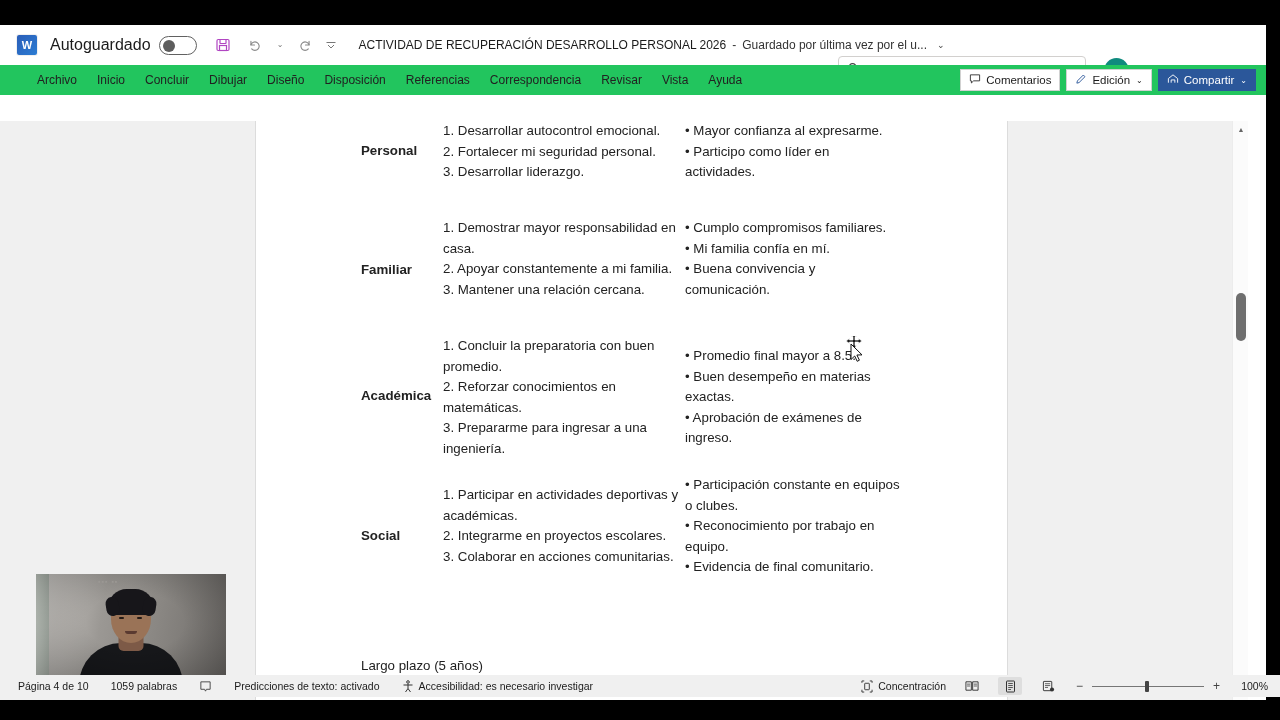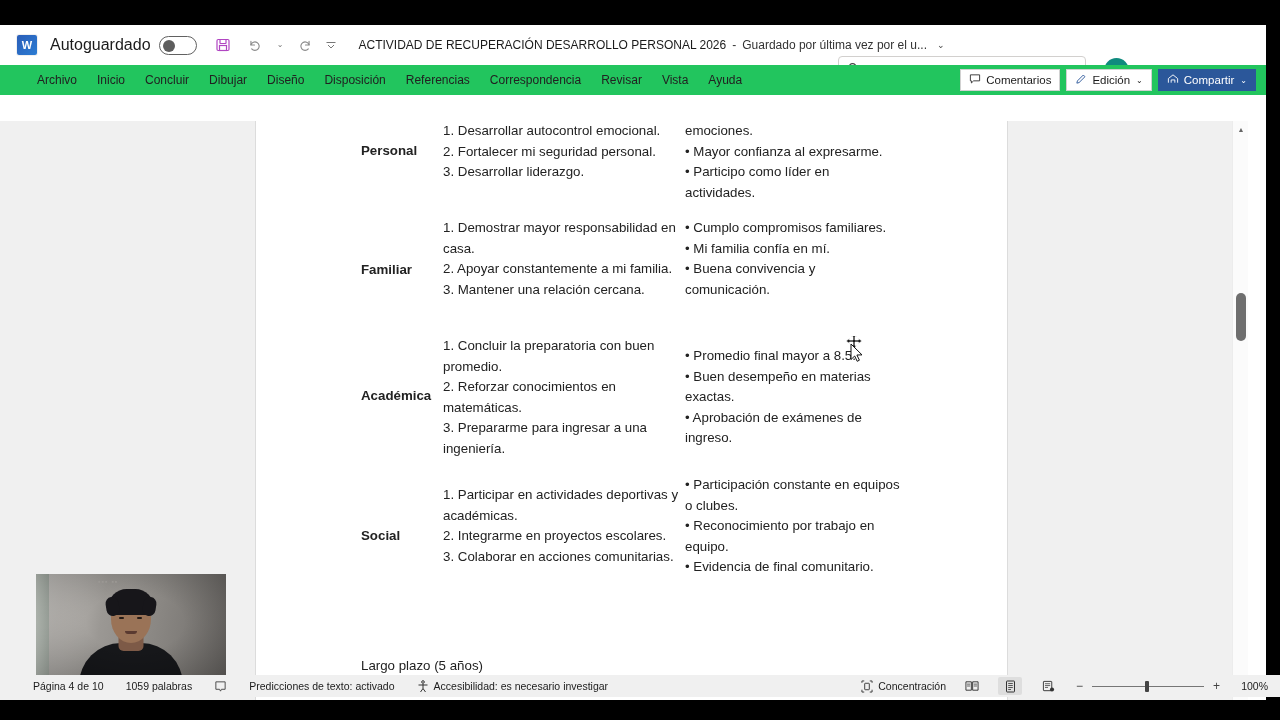--- a/index.html
+++ b/index.html
@@ -147,21 +147,21 @@
     border-radius:5px; background:#6e6e6e;
   }
 
   
   .statusbar {
     position:absolute; left:0; top:675px; width:1280px; height:22px;
     background:#f0f0f0; display:flex; align-items:center; font-size:10.5px;
     color:#1b1b1b;
   }
   .sb-item { display:flex; align-items:center; gap:5px; white-space:nowrap; }
-  .sb-left { display:flex; align-items:center; gap:0; padding-left:33px; }
+  .sb-left { display:flex; align-items:center; gap:0; padding-left:18px; }
   .sb-left > .sb-item { margin-right:22px; }
   .sb-right {
     position:absolute; right:12px; top:0; height:22px; display:flex;
     align-items:center; gap:0;
   }
   .sb-right > * { margin-left:14px; }
   .viewbtn {
     width:24px; height:18px; display:flex; align-items:center;
     justify-content:center; font-size:12px; color:#333; border-radius:2px;
   }
@@ -371,21 +371,20 @@
 
         <div class="doctext rowlabel c-label" style="top:20px;">Personal</div>
 
         <div class="doctext c-goals" style="top:0px;">
           <div>1. Desarrollar autocontrol emocional.</div>
           <div>2. Fortalecer mi seguridad personal.</div>
           <div>3. Desarrollar liderazgo.</div>
         </div>
 
         <div class="doctext c-evid" style="top:0px;">
-          <div>emociones.</div>
           <div>• Mayor confianza al expresarme.</div>
           <div>• Participo como líder en actividades.</div>
         </div>
 
         <div class="doctext rowlabel c-label" style="top:139px;">Familiar</div>
 
         <div class="doctext c-goals" style="top:97px;">
           <div>1. Demostrar mayor responsabilidad en casa.</div>
           <div>2. Apoyar constantemente a mi familia.</div>
           <div>3. Mantener una relación cercana.</div>

